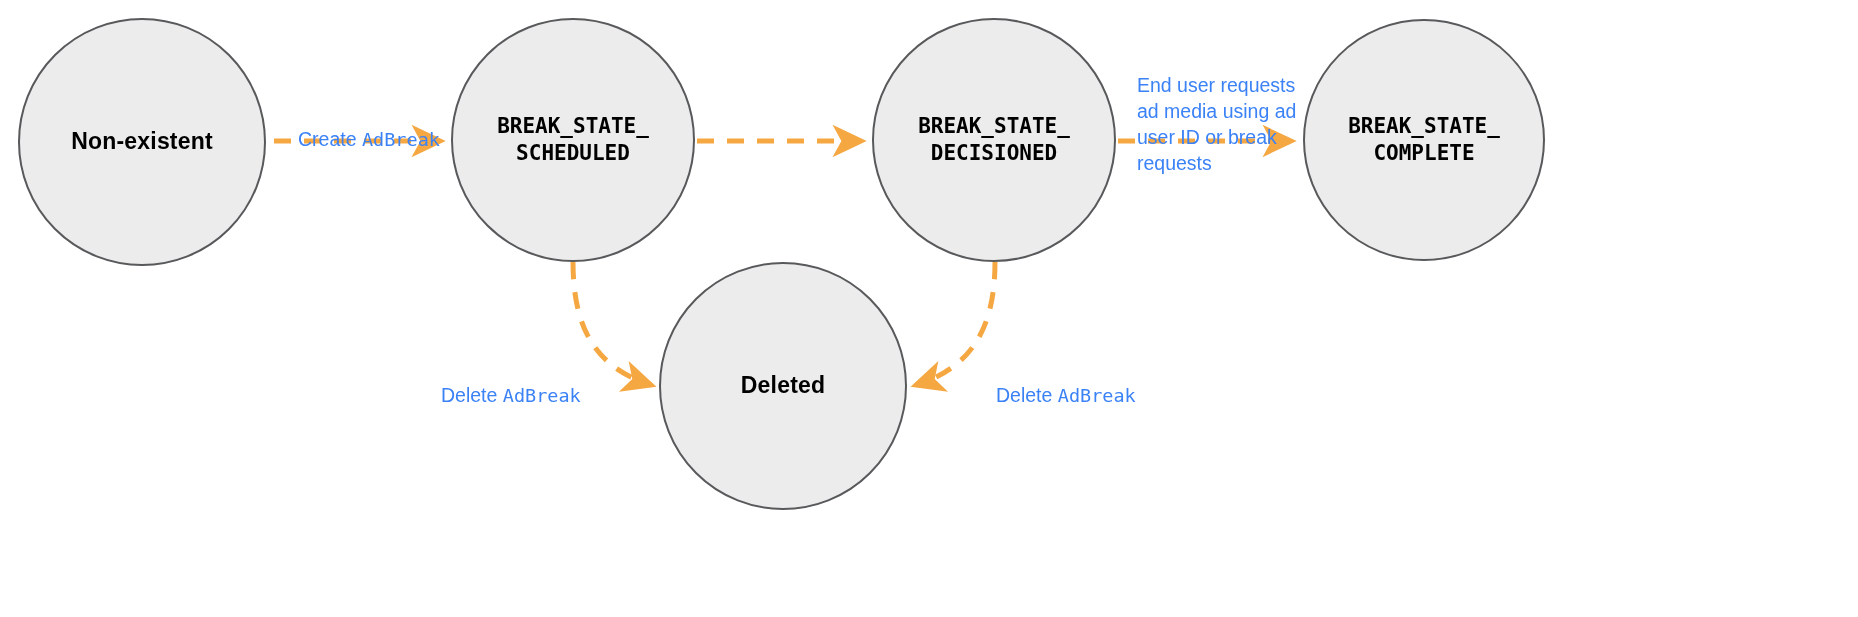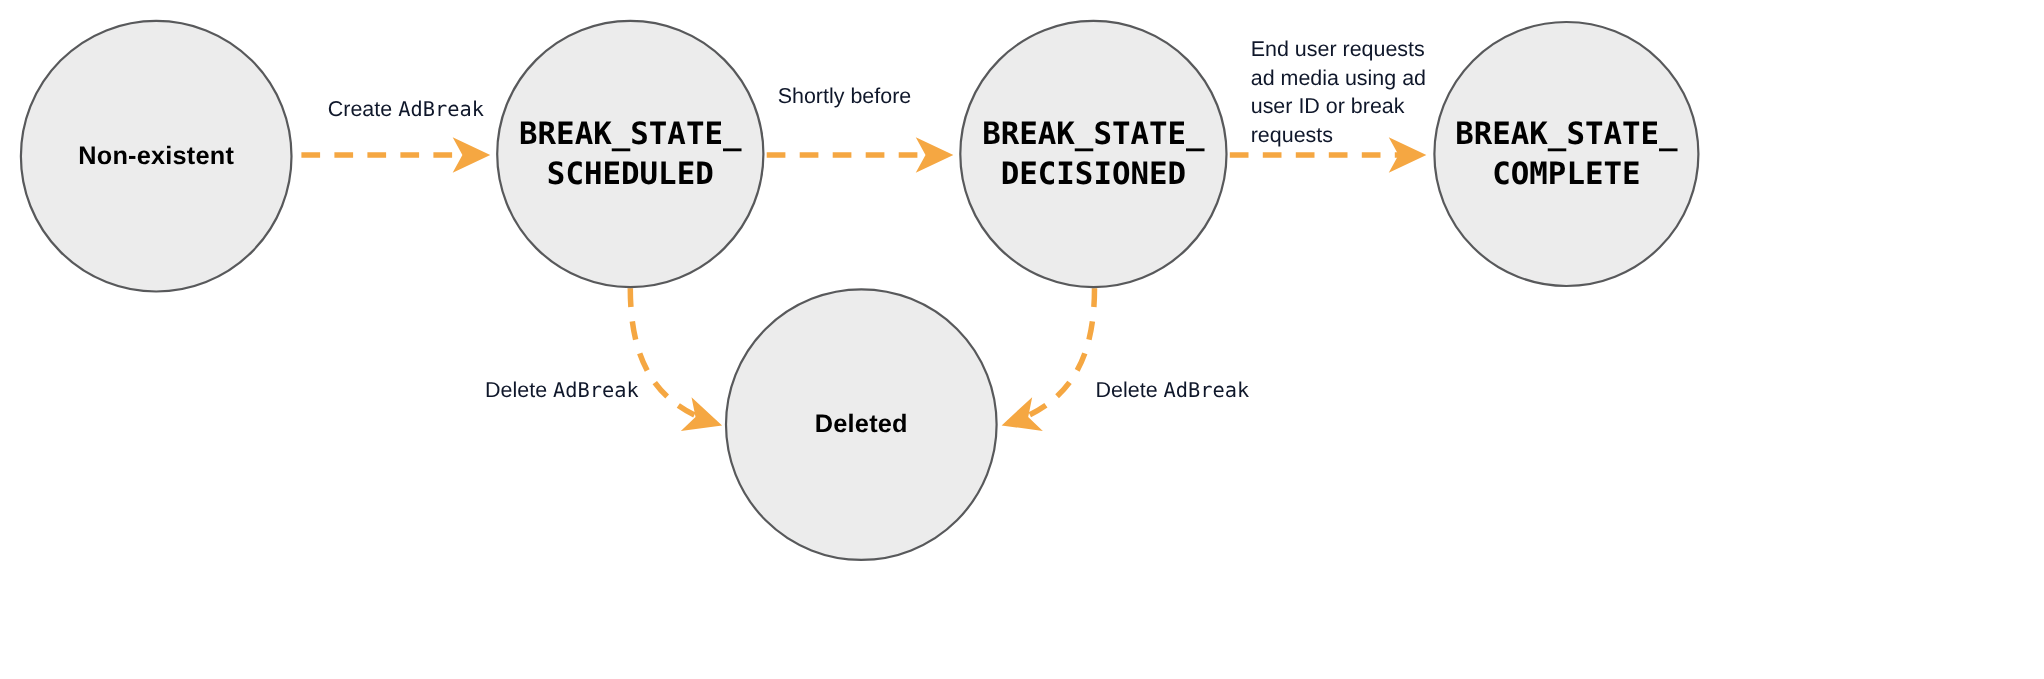--- a/index.html
+++ b/index.html
@@ -39,35 +39,36 @@
   }
   .node-label {
     line-height: 1.30;
     white-space: pre-line;
     color: #000000;
     letter-spacing: 0.2px;
   }
   .node-label.mono {
     font-family: "DejaVu Sans Mono", "Liberation Mono", monospace;
     font-weight: bold;
-    font-size: 28px;
+    font-size: 21px;
     letter-spacing: 0px;
   }
   .node-label.sans {
     font-family: "Liberation Sans", sans-serif;
     font-weight: bold;
     font-size: 23px;
   }
   .edge-label {
     position: absolute;
-    color: #0f172a;
+    color: #3b82f6;
     font-size: 19.5px;
     line-height: 1.34;
     z-index: 3;
     white-space: nowrap;
+    margin-top: 40px;
   }
   .edge-label .mono {
     font-family: "DejaVu Sans Mono", "Liberation Mono", monospace;
     font-size: 18.5px;
   }
   .edge-label .sans {
     font-family: "Liberation Sans", sans-serif;
   }
   .edge-label .ln { display: block; }
 </style>
@@ -112,21 +113,20 @@
   </div>
 
   <div class="node" style="left:659px; top:262px; width:248px; height:248px;">
     <span class="node-label sans">Deleted</span>
   </div>
 
   <div class="edge-label" style="left: 298px; top: 86px; text-align: right;">
       <span class="ln"><span class="sans">Create </span><span class="mono">AdBreak</span></span>
     </div>
   <div class="edge-label" style="left: 707px; top: 75px;">
-      <span class="ln"><span class="sans">Shortly before</span></span>
     </div>
   <div class="edge-label" style="left: 1137px; top: 32px;">
       <span class="ln"><span class="sans">End user requests</span></span>
       <span class="ln"><span class="sans">ad media using ad</span></span>
       <span class="ln"><span class="sans">user ID or break</span></span>
       <span class="ln"><span class="sans">requests</span></span>
     </div>
   <div class="edge-label" style="left: 441px; top: 342px;">
       <span class="ln"><span class="sans">Delete </span><span class="mono">AdBreak</span></span>
     </div>

